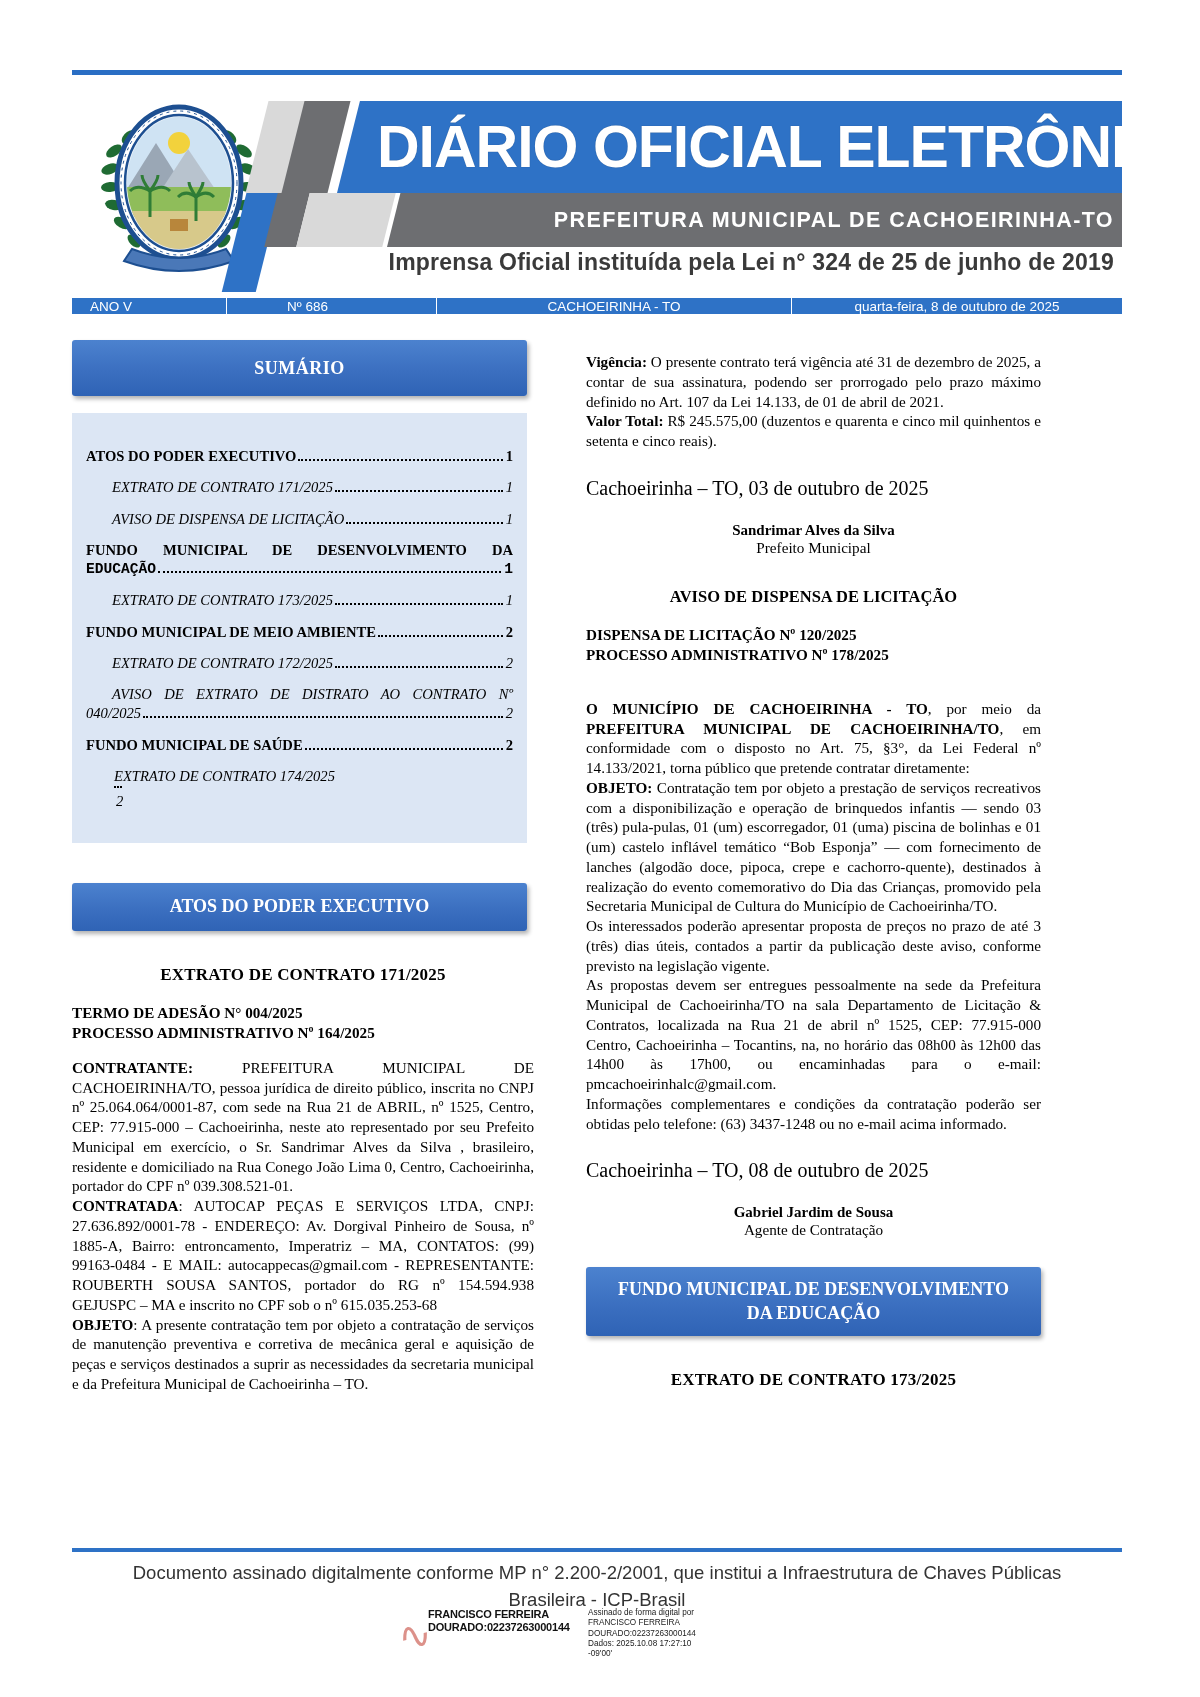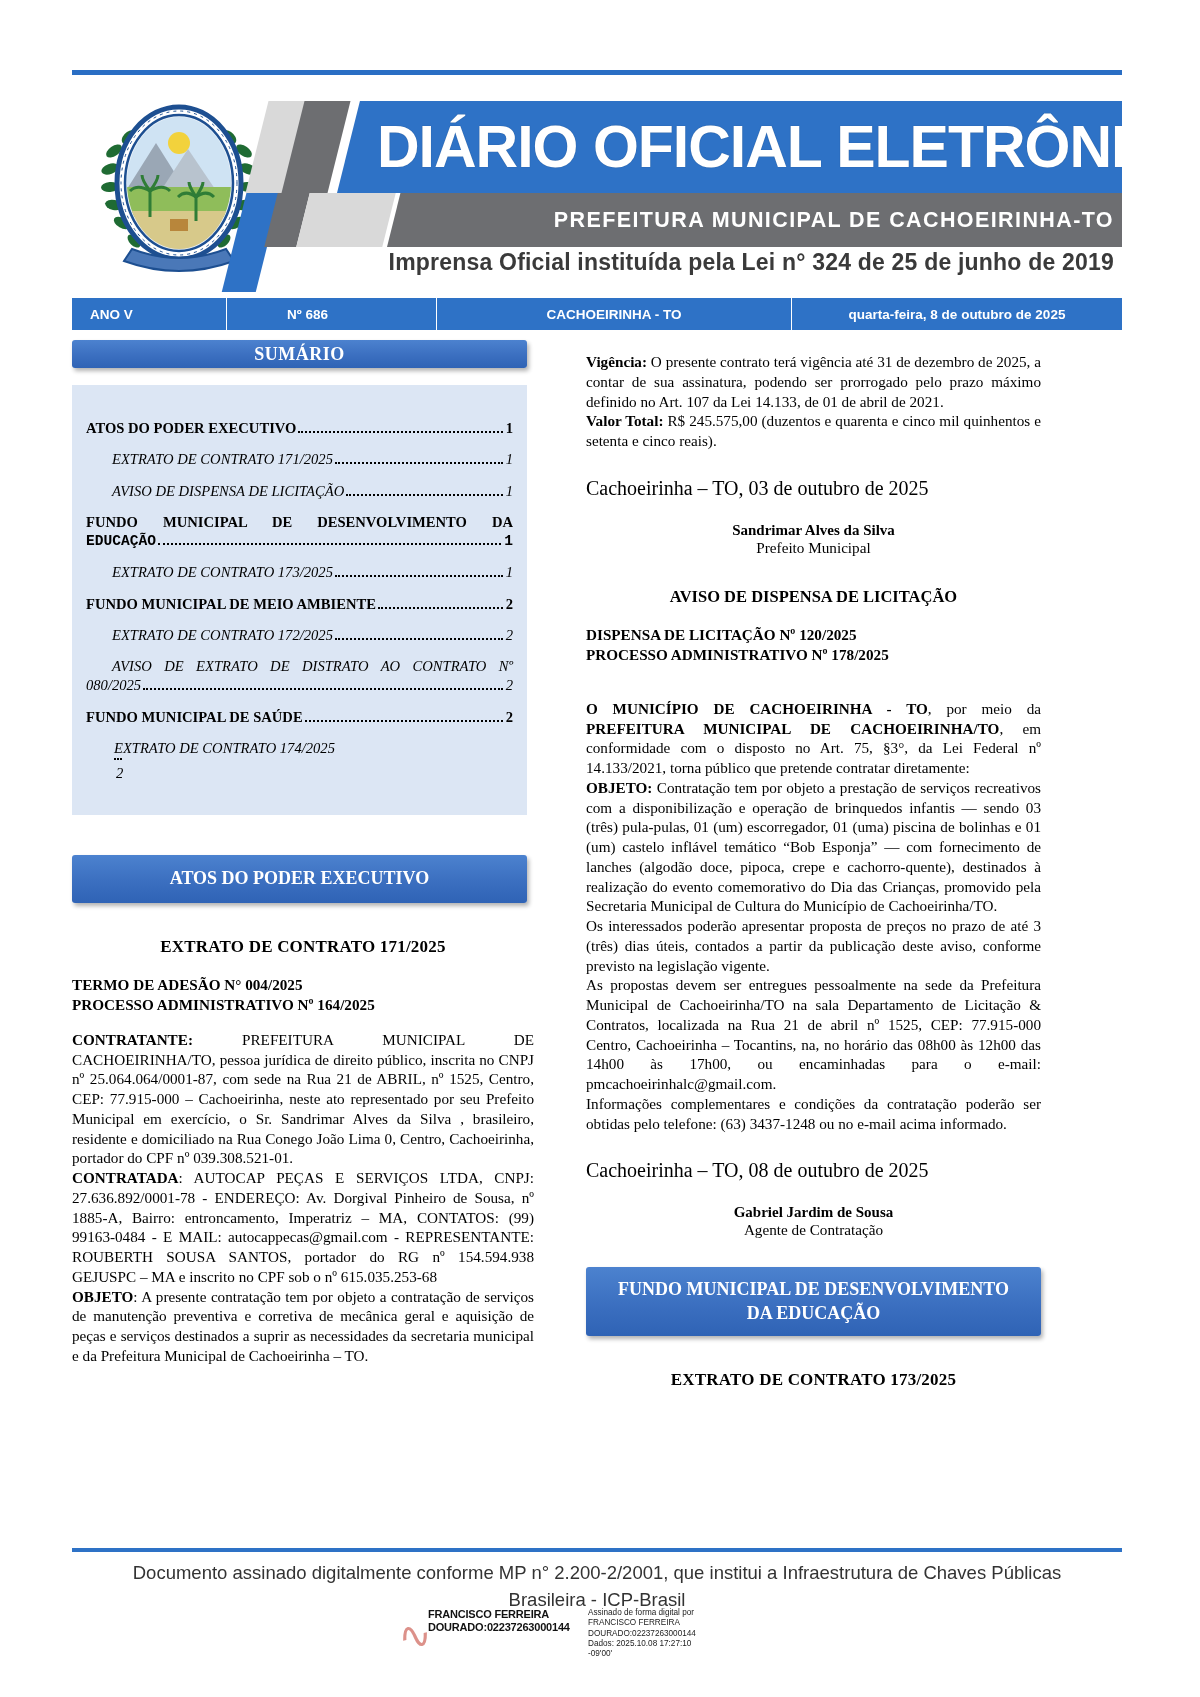--- a/index.html
+++ b/index.html
@@ -129,27 +129,27 @@
   }
   .accent.gray { background: #6d6e71; }
   .accent.lightgray { background: #d9d9d9; }
 
   
   .infobar {
     position: absolute;
     left: 72px;
     top: 298px;
     width: 1050px;
-    height: 32px;
+    height: 16px;
     background: #2e72c6;
     display: flex;
     align-items: center;
     color: #fff;
     font-family: "Liberation Sans", "DejaVu Sans", sans-serif;
-    font-weight: bold;
+    font-weight: normal;
     font-size: 13.5px;
   }
   .infobar .cell {
     height: 100%;
     display: flex;
     align-items: center;
     box-sizing: border-box;
   }
   .ib-ano   { width: 155px; padding-left: 18px; border-right: 1px solid #ffffff; }
   .ib-num   { width: 210px; padding-left: 60px; border-right: 1px solid #ffffff; }
@@ -166,21 +166,21 @@
   .col-right {
     position: absolute;
     left: 586px;
     top: 352px;
     width: 455px;
   }
 
   
   .sum-header {
     width: 455px;
-    height: 28px;
+    height: 56px;
     background: linear-gradient(180deg, #4c82cf 0%, #3b6fc0 55%, #2f63b5 100%);
     border-radius: 3px;
     box-shadow: 2px 3px 4px rgba(0,0,0,.30);
     display: flex;
     align-items: center;
     justify-content: center;
     color: #fff;
     font-weight: bold;
     font-size: 18px;
     letter-spacing: .5px;
@@ -486,21 +486,21 @@
 
       <div class="toc-entry toc-sub">
         <span class="toc-label">EXTRATO DE CONTRATO 172/2025</span>
         <span class="toc-dots"></span>
         <span class="toc-page">2</span>
       </div>
 
       <div style="margin-top:12px;">
         <div style="font-style:italic;font-size:14.6px;line-height:1.32;text-align:justify;text-align-last:justify;padding-left:26px;">AVISO  DE  EXTRATO  DE  DISTRATO  AO  CONTRATO  Nº</div>
         <div class="toc-entry" style="margin-top:0;font-style:italic;">
-          <span class="toc-label">080/2025</span>
+          <span class="toc-label">040/2025</span>
           <span class="toc-dots"></span>
           <span class="toc-page">2</span>
         </div>
       </div>
 
       <div class="toc-entry toc-main">
         <span class="toc-label">FUNDO MUNICIPAL DE SAÚDE</span>
         <span class="toc-dots"></span>
         <span class="toc-page">2</span>
       </div>

